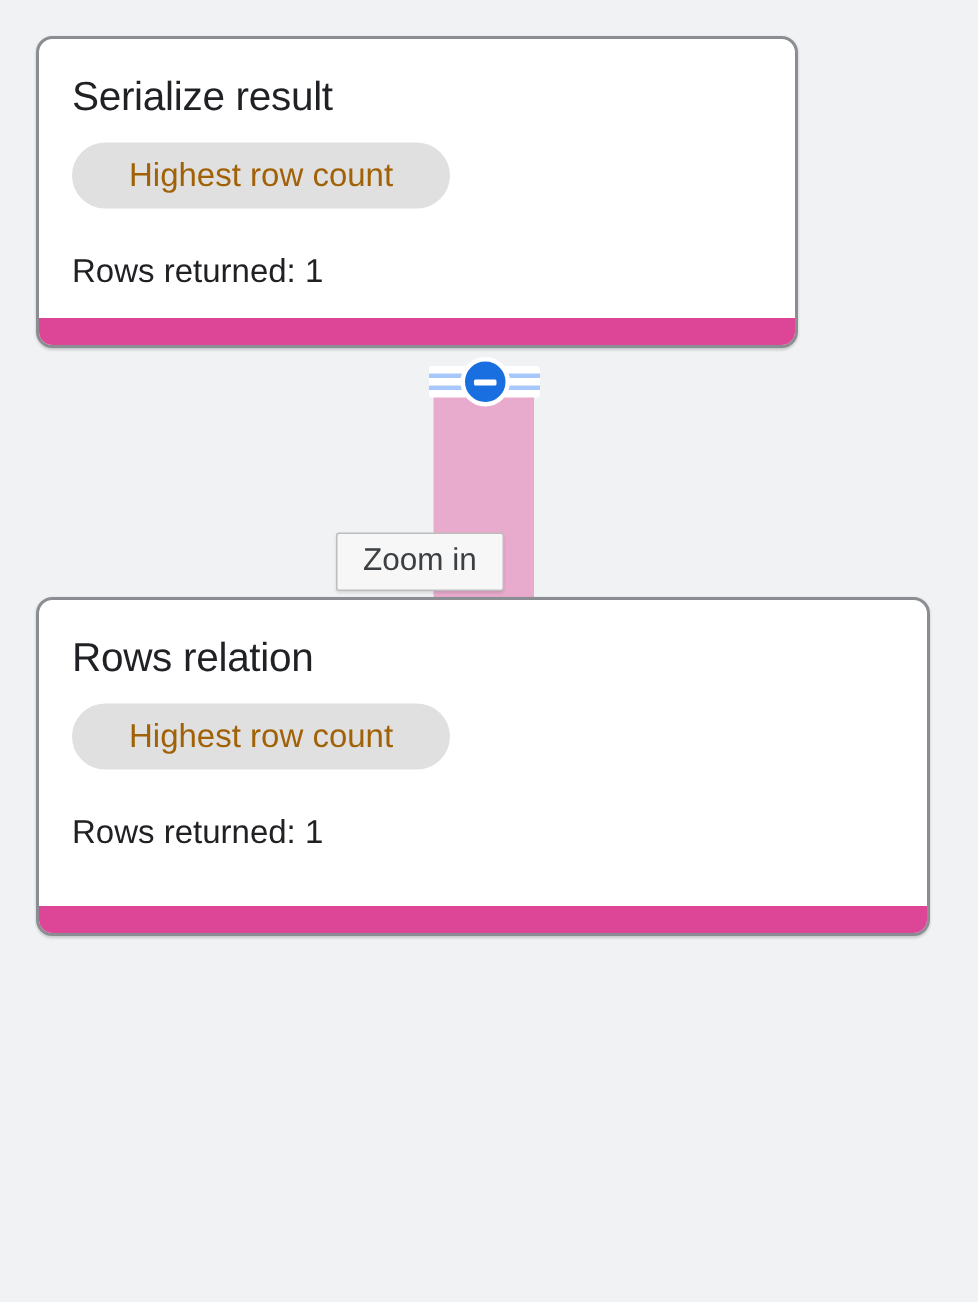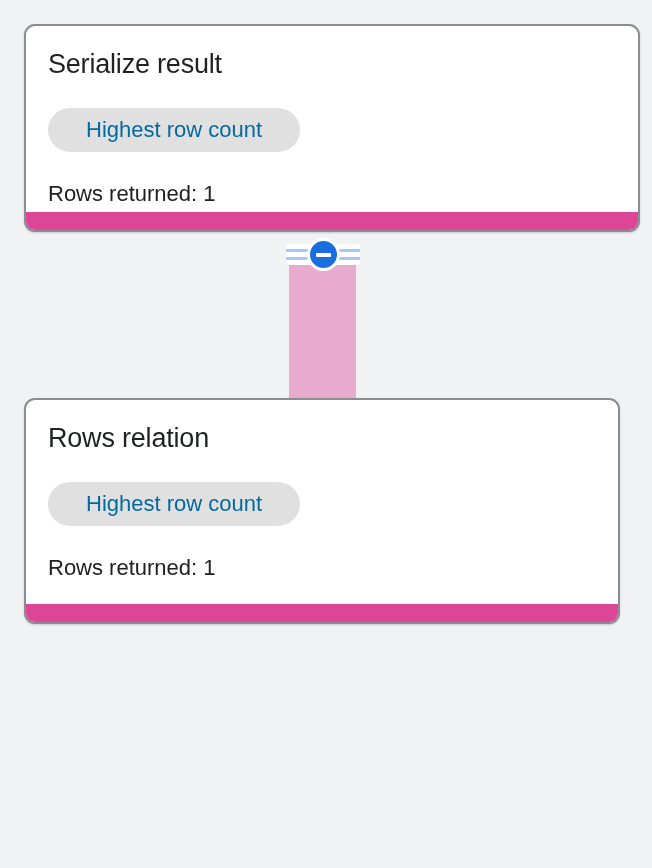--- a/index.html
+++ b/index.html
@@ -88,21 +88,21 @@
     background: #ffffff;
     border: 2px solid #8a8d91;
     border-radius: 11px;
     overflow: hidden;
     box-shadow: 0 1px 2px rgba(0,0,0,0.18);
     z-index: 3;
   }
   #card-serialize {
     left: 24px;
     top: 24px;
-    width: 616px;
+    width: 508px;
     height: 208px;
   }
   #card-unit {
     left: 24px;
     top: 398px;
     width: 596px;
     height: 226px;
   }
 
   .card-body {
@@ -113,27 +113,27 @@
     font-size: 27px;
     line-height: 32px;
     color: #1f2124;
     font-weight: 400;
     letter-spacing: -0.2px;
     white-space: nowrap;
   }
 
   .card-chip {
     display: inline-block;
-    margin-top: 28px;
+    margin-top: 15px;
     padding: 9px 38px;
     background: #e0e0e0;
     border-radius: 22px;
     font-size: 22px;
     line-height: 26px;
-    color: #0369a1;
+    color: #a16207;
     white-space: nowrap;
   }
 
   .card-meta {
     margin-top: 29px;
     font-size: 22px;
     line-height: 26px;
     color: #202124;
     white-space: nowrap;
   }
@@ -193,14 +193,15 @@
 
   <div class="node-card" id="card-unit">
     <div class="card-body">
       <div class="card-title">Rows relation</div>
       <div class="card-chip">Highest row count</div>
       <div class="card-meta">Rows returned: 1</div>
     </div>
     <div class="card-accent"></div>
   </div>
 
+  <div class="tooltip">Zoom in</div>
 
 </div>
 
 </body></html>

